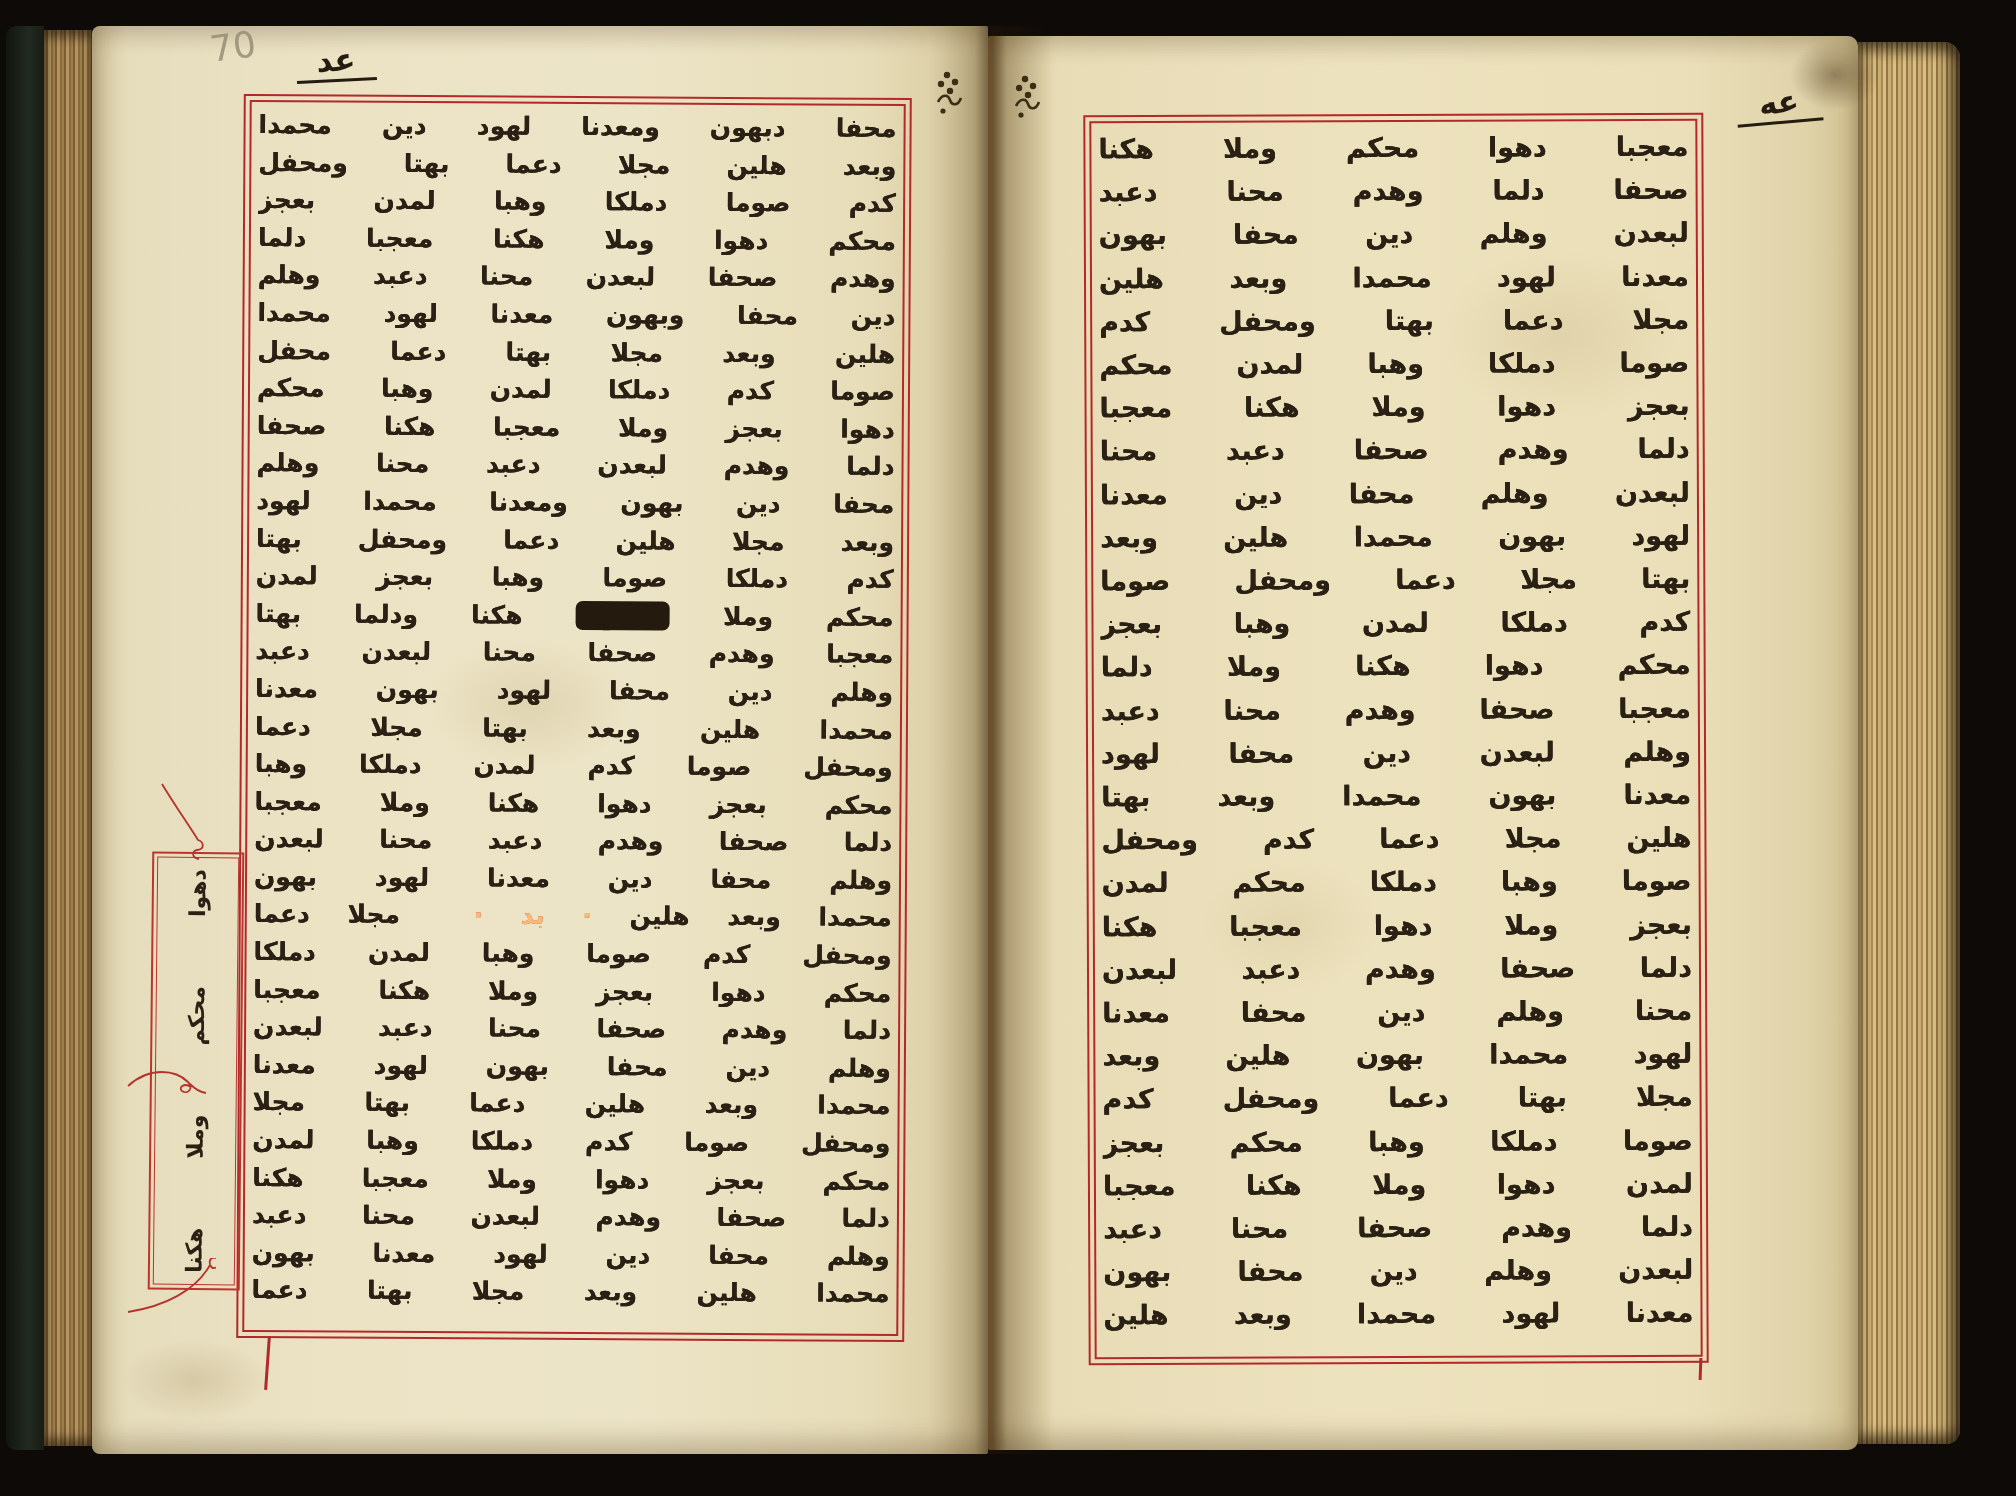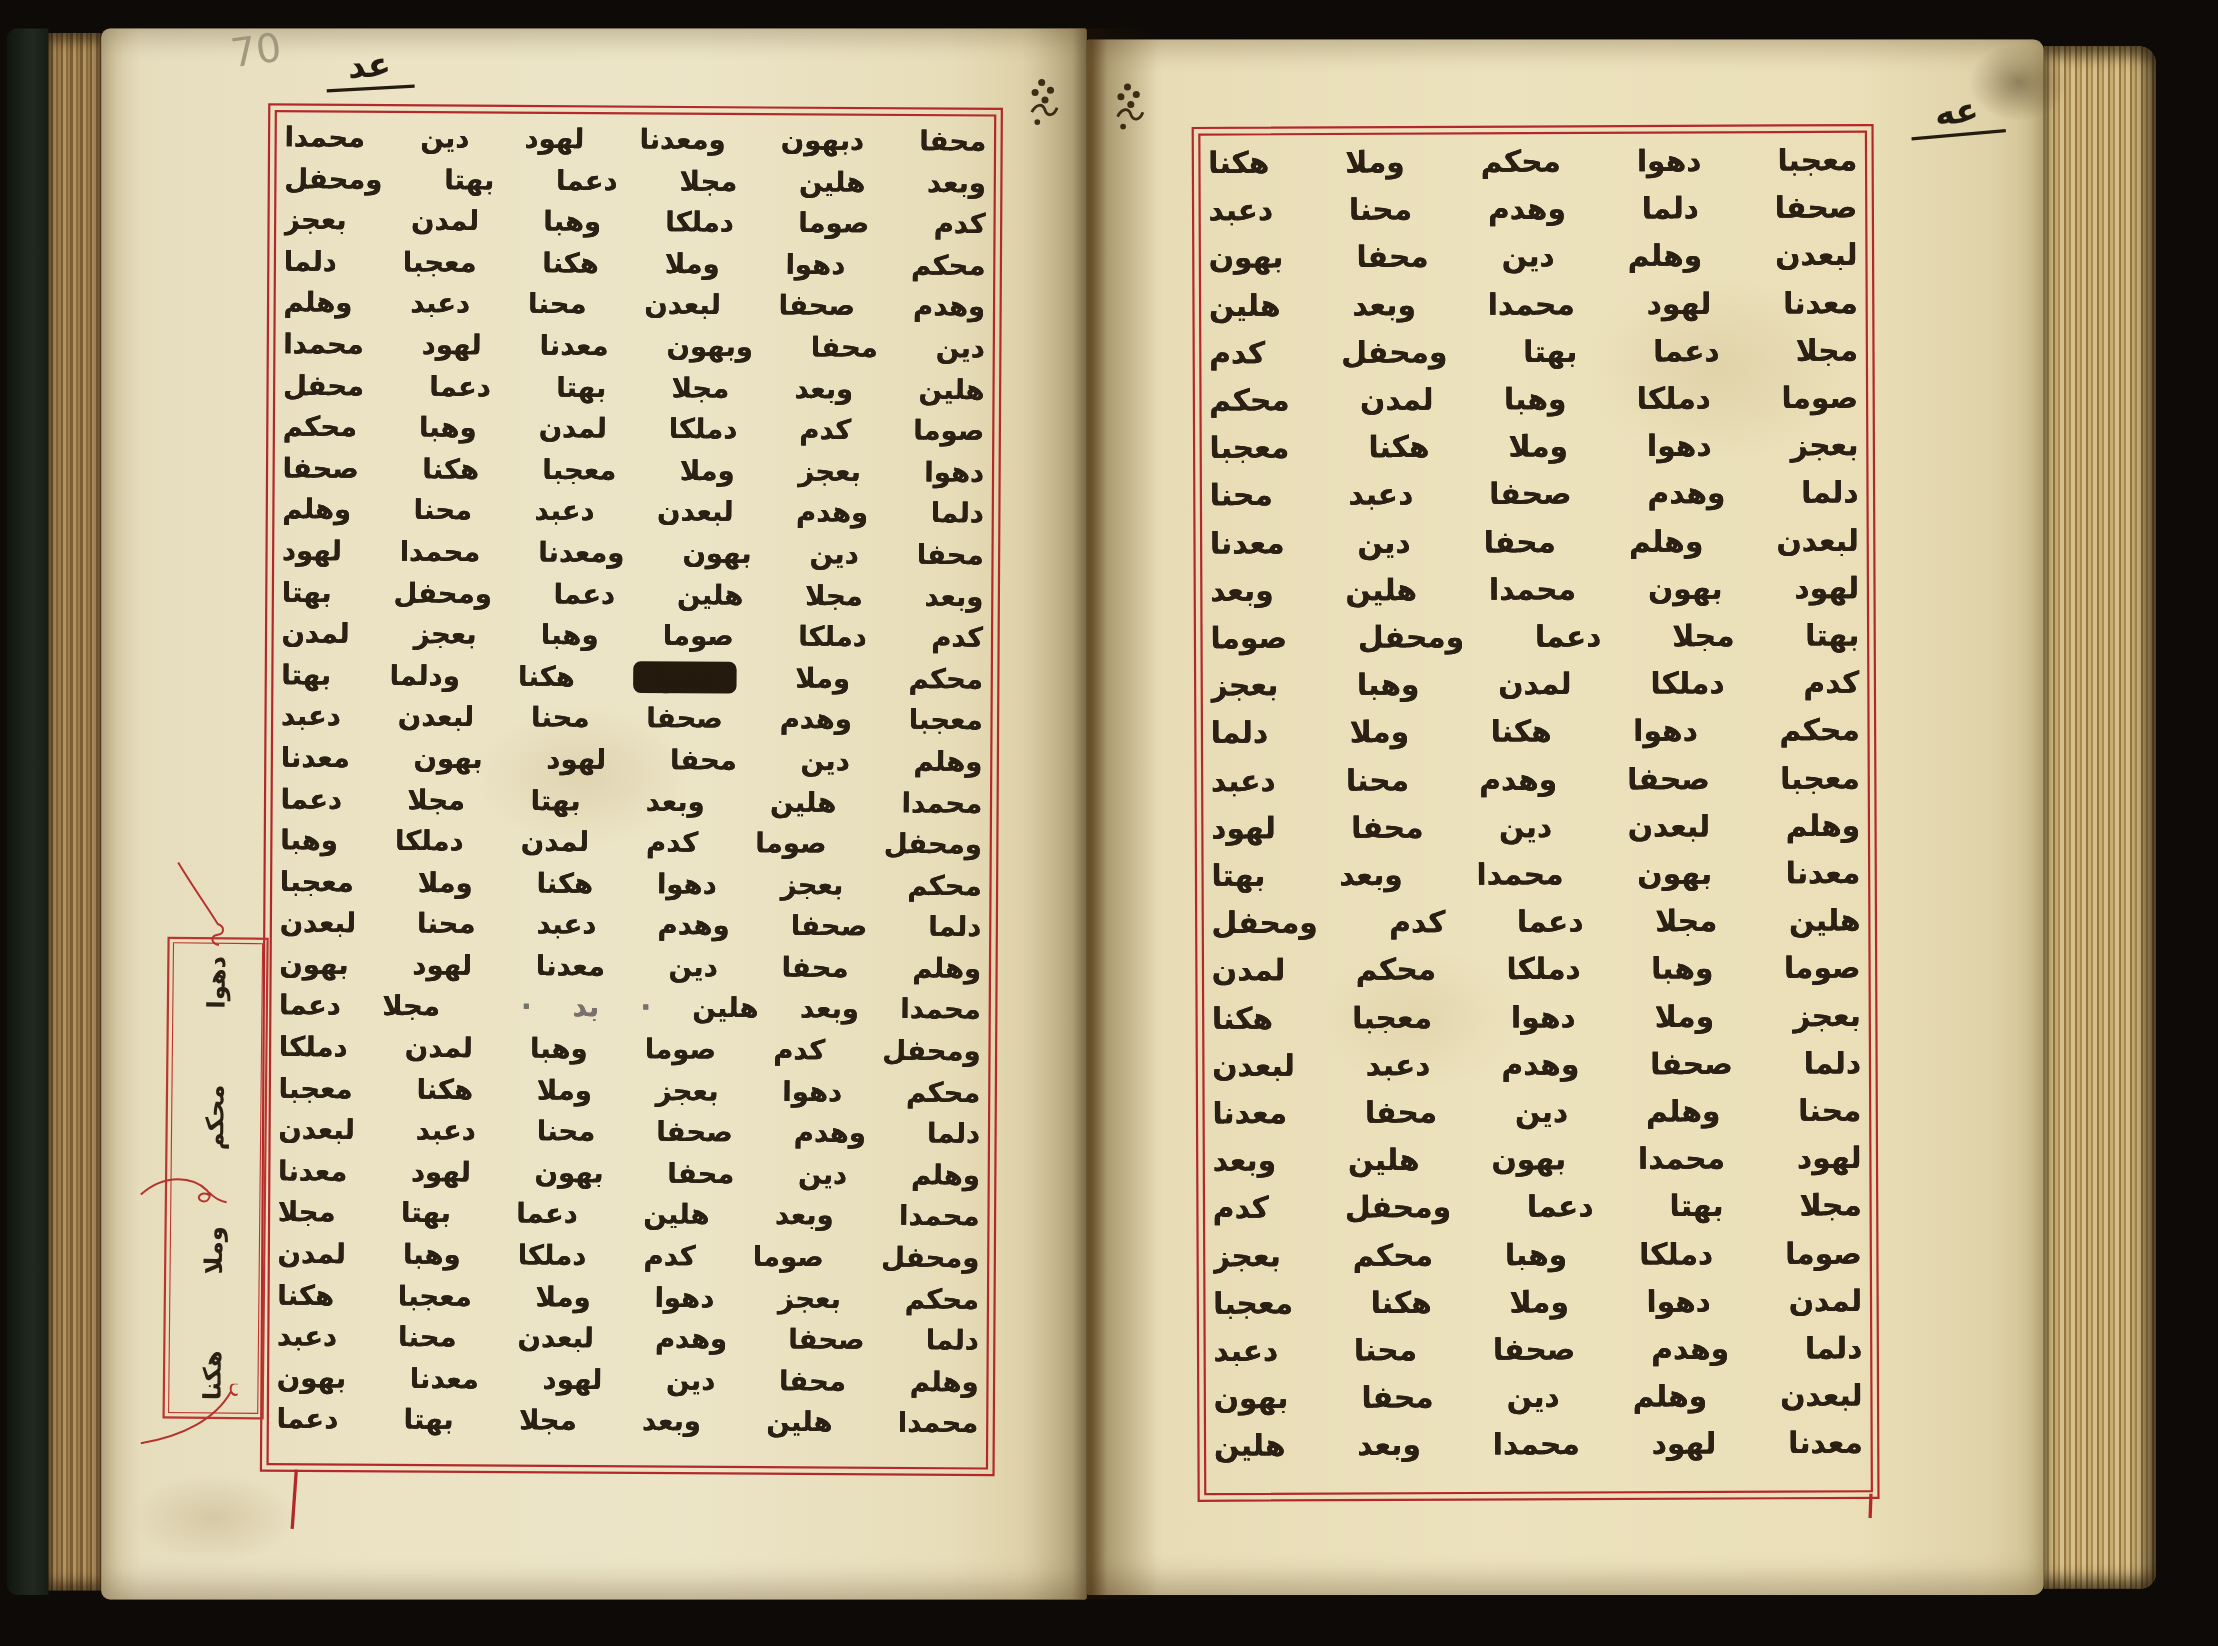--- a/index.html
+++ b/index.html
@@ -28,21 +28,21 @@
   .frame{border:2.5px solid #b3292b;}
   .frame .inner{position:absolute;inset:4px;border:2px solid #b3292b;}
   #left-frame{left:240px;top:96px;width:664px;height:1240px;transform:rotate(.35deg);}
   #right-frame{left:1086px;top:114px;width:616px;height:1246px;transform:rotate(-.25deg);}
 
   
   .textblock{position:absolute;inset:10px 13px 8px 13px;direction:rtl;overflow:hidden;color:#2a2114;}
   #left-frame .textblock{font-size:25px;line-height:37.6px;font-weight:bold;}
   #right-frame .textblock{font-size:27px;line-height:43.2px;font-weight:bold;}
   .tline{text-align:justify;text-align-last:justify;white-space:nowrap;text-shadow:0 0 .5px #2a2114;}
-  .rubric{color:#737373;text-shadow:0 0 .5px #b5262b;margin-left:36px;}
+  .rubric{color:#fdba74;text-shadow:0 0 .5px #b5262b;margin-left:36px;}
   .blot{background:#241a0e;color:#241a0e;border-radius:7px;padding:0 20px;text-shadow:none;}
 
   
   #pencil-number{left:210px;top:26px;font-size:36px;color:#978e76;transform:rotate(-8deg);font-weight:400;opacity:.85;}
   .folio-mark{border-bottom:3.5px solid #241c10;width:80px;text-align:center;color:#241c10;
     font-size:31px;font-weight:bold;padding-bottom:1px;direction:rtl;}
   #left-folio{left:296px;top:42px;transform:rotate(-3deg);}
   #right-folio{left:1736px;top:84px;width:86px;transform:rotate(-5deg);}
 
   

